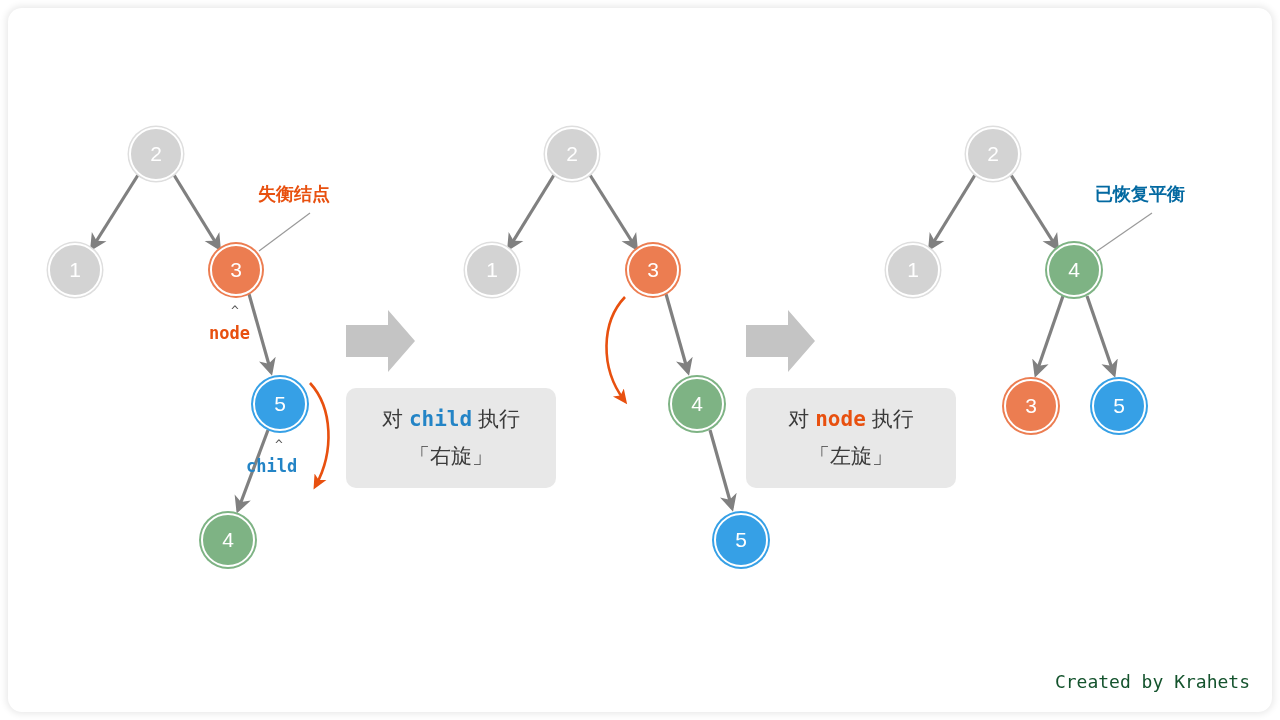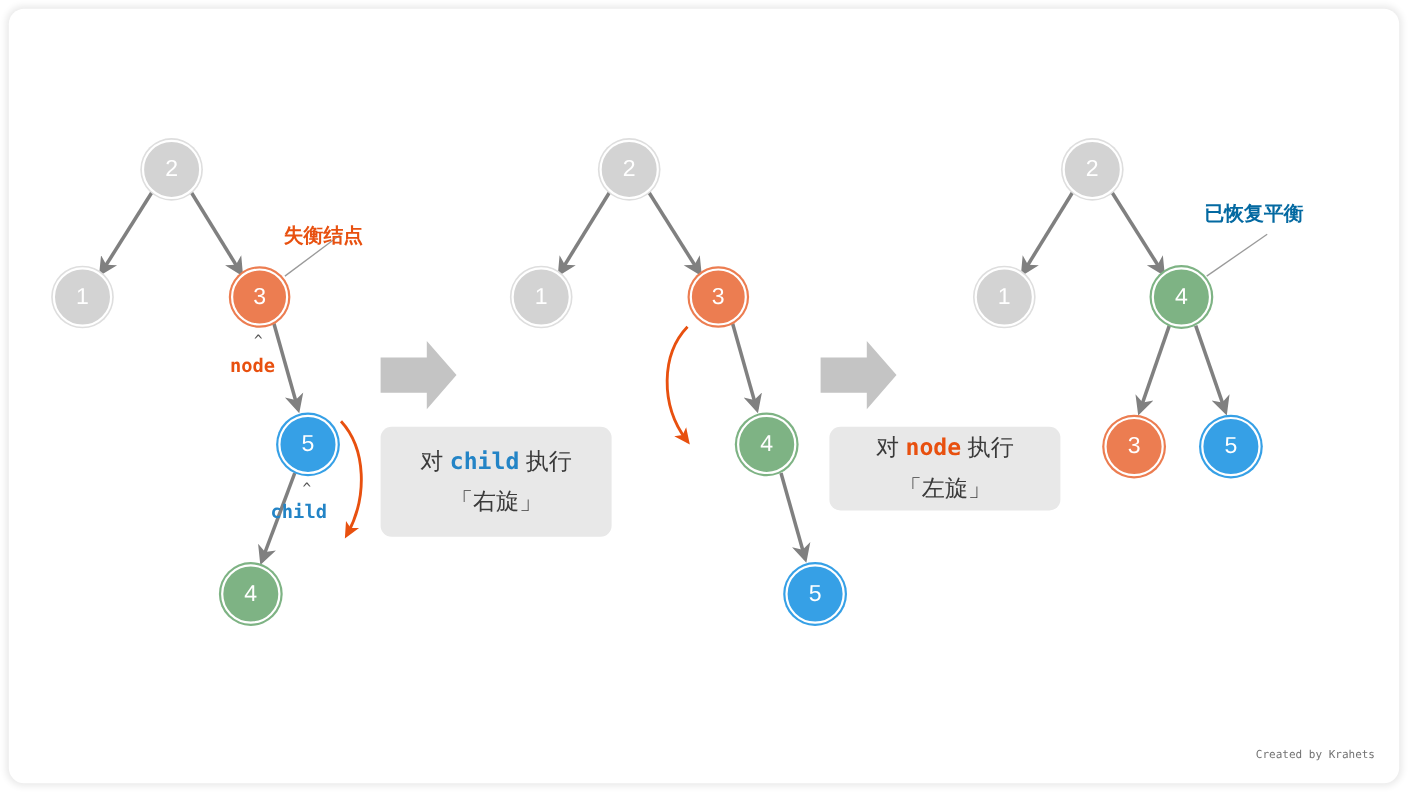--- a/index.html
+++ b/index.html
@@ -81,21 +81,21 @@
   .kw-orange{ color:#e8500f; }
 
   
   .annot {
     position: absolute;
     font-size: 18px;
     font-weight: bold;
     white-space: nowrap;
     font-family: "Liberation Sans", "DejaVu Sans", sans-serif;
   }
-  .annot.orange { color:#e8500f;margin-top:20px; }
+  .annot.orange { color:#e8500f; }
   .annot.green  { color:#0369a1; }
 
   .ptr-label {
     position: absolute;
     font-family: "DejaVu Sans Mono", "Liberation Mono", monospace;
     font-weight: bold;
     font-size: 17px;
     white-space: nowrap;
   }
   .ptr-label.orange { color:#e8500f; }
@@ -106,22 +106,22 @@
     font-family: "DejaVu Sans Mono", "Liberation Mono", monospace;
     font-size: 13px;
     color: #555;
   }
 
   .watermark {
     position: absolute;
     right: 30px;
     bottom: 28px;
     font-family: "DejaVu Sans Mono", "Liberation Mono", monospace;
-    font-size: 10px;
-    color: #737373;
+    font-size: 18px;
+    color: #14532d;
     white-space: nowrap;
   }
 </style>
 </head>
 <body>
 
 <div id="canvas">
   <div class="card"></div>
 
   <svg class="layer" viewBox="0 0 1280 720">
@@ -192,21 +192,21 @@
     </div>
     <div class="caption-line">「右旋」</div>
   </div>
 
   <div class="node gray" style="left:545px; top:127px; width:54px; height:54px;">2</div>
   <div class="node gray" style="left:465px; top:243px; width:54px; height:54px;">1</div>
   <div class="node orange" style="left:627px; top:244px; width:52px; height:52px;">3</div>
   <div class="node green" style="left:670px; top:377px; width:54px; height:54px;">4</div>
   <div class="node blue" style="left:714px; top:513px; width:54px; height:54px;">5</div>
 
-  <div class="caption-box" style="left:746px; top:388px; width:210px; height:76px;margin-left:8px;">
+  <div class="caption-box" style="left:746px; top:388px; width:210px; height:100px;">
     <div class="caption-line">
       <span>对</span>
       <span class="mono-kw kw-orange">node</span>
       <span>执行</span>
     </div>
     <div class="caption-line">「左旋」</div>
   </div>
 
   <div class="node gray" style="left:966px;  top:127px; width:54px; height:54px;">2</div>
   <div class="node gray" style="left:886px;  top:243px; width:54px; height:54px;">1</div>

